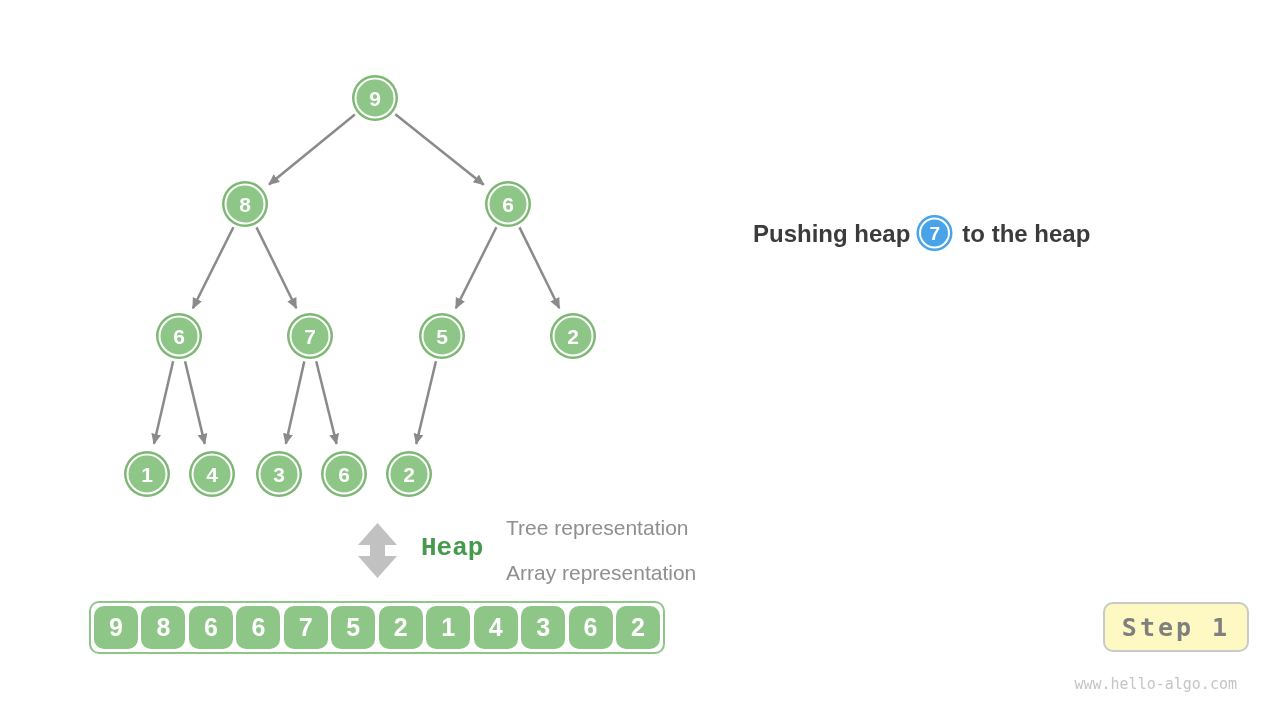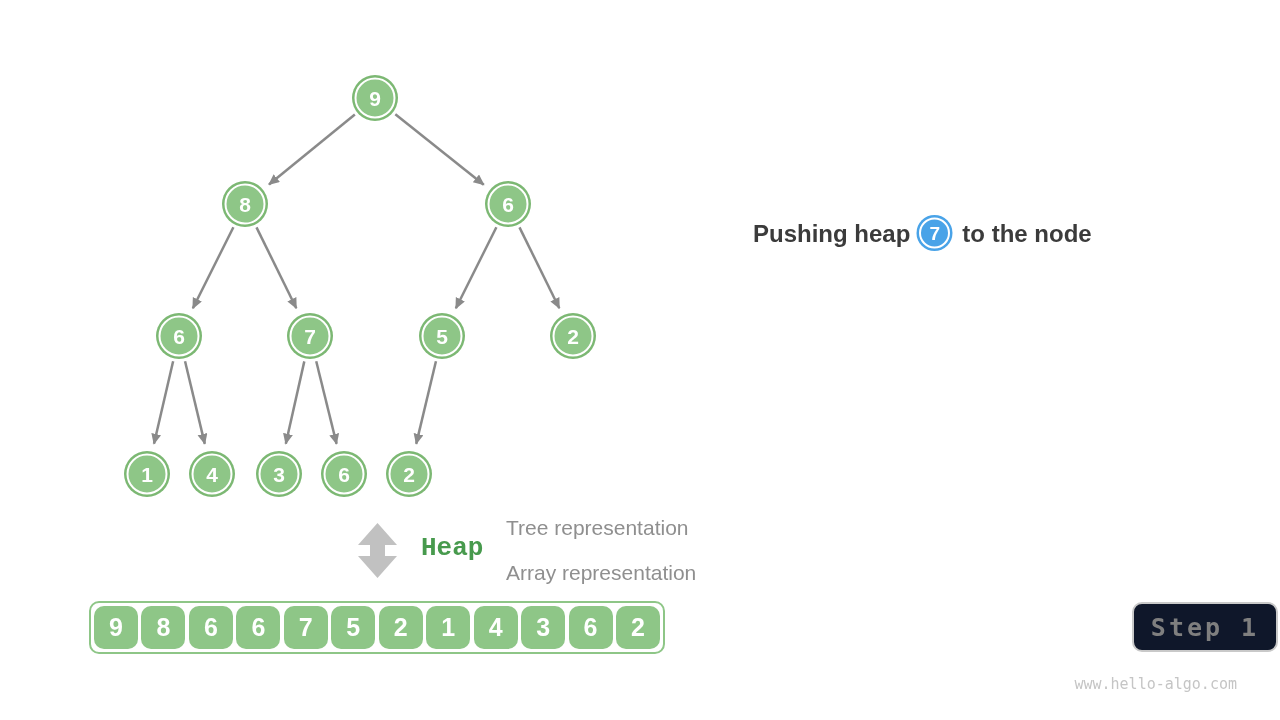--- a/index.html
+++ b/index.html
@@ -65,22 +65,22 @@
     background:#ffffff;
   }
   .array-cell{
     width:44px;height:43px;border-radius:10px;background:var(--node-fill);
     display:flex;align-items:center;justify-content:center;
     color:#ffffff;font-size:25px;font-weight:bold;flex:0 0 auto;
   }
 
   
   .step-badge{
-    position:absolute;left:1132px;top:602px;width:146px;height:50px;
-    border:2px solid #c9c9c9;border-radius:10px;background:#0f172a;
+    position:absolute;left:1103px;top:602px;width:146px;height:50px;
+    border:2px solid #c9c9c9;border-radius:10px;background:#fef9c3;
     display:flex;align-items:center;justify-content:center;
     color:#7f7f7f;font-family:"DejaVu Sans Mono",monospace;
     font-size:25px;font-weight:bold;letter-spacing:3px;white-space:nowrap;
   }
   .watermark{
     position:absolute;right:43px;top:684px;transform:translateY(-50%);
     color:#c5c5c5;font-family:"DejaVu Sans Mono",monospace;font-size:15px;
     white-space:nowrap;
   }
 </style>
@@ -123,21 +123,21 @@
       <div class="tree-node" style="left: 279px; top: 474px;">3</div>
       <div class="tree-node" style="left: 344px; top: 474px;">6</div>
       <div class="tree-node" style="left: 409px; top: 474px;">2</div>
     </div>
 
   <div class="caption">
     <span>Pushing heap</span>
     <span class="highlight-node">
       <span>7</span>
     </span>
-    <span>to the node</span>
+    <span>to the heap</span>
   </div>
 
   <svg class="double-arrow" viewBox="0 0 39 55">
     <polygon points="19.5,0 39,22 27,22 27,33 39,33 19.5,55 0,33 12,33 12,22 0,22" fill="var(--arrow-gray)"></polygon>
   </svg>
   <div class="heap-label">Heap</div>
   <div class="repr-label repr-tree">Tree representation</div>
   <div class="repr-label repr-array">Array representation</div>
 
   <div class="array-box" id="array-box">

